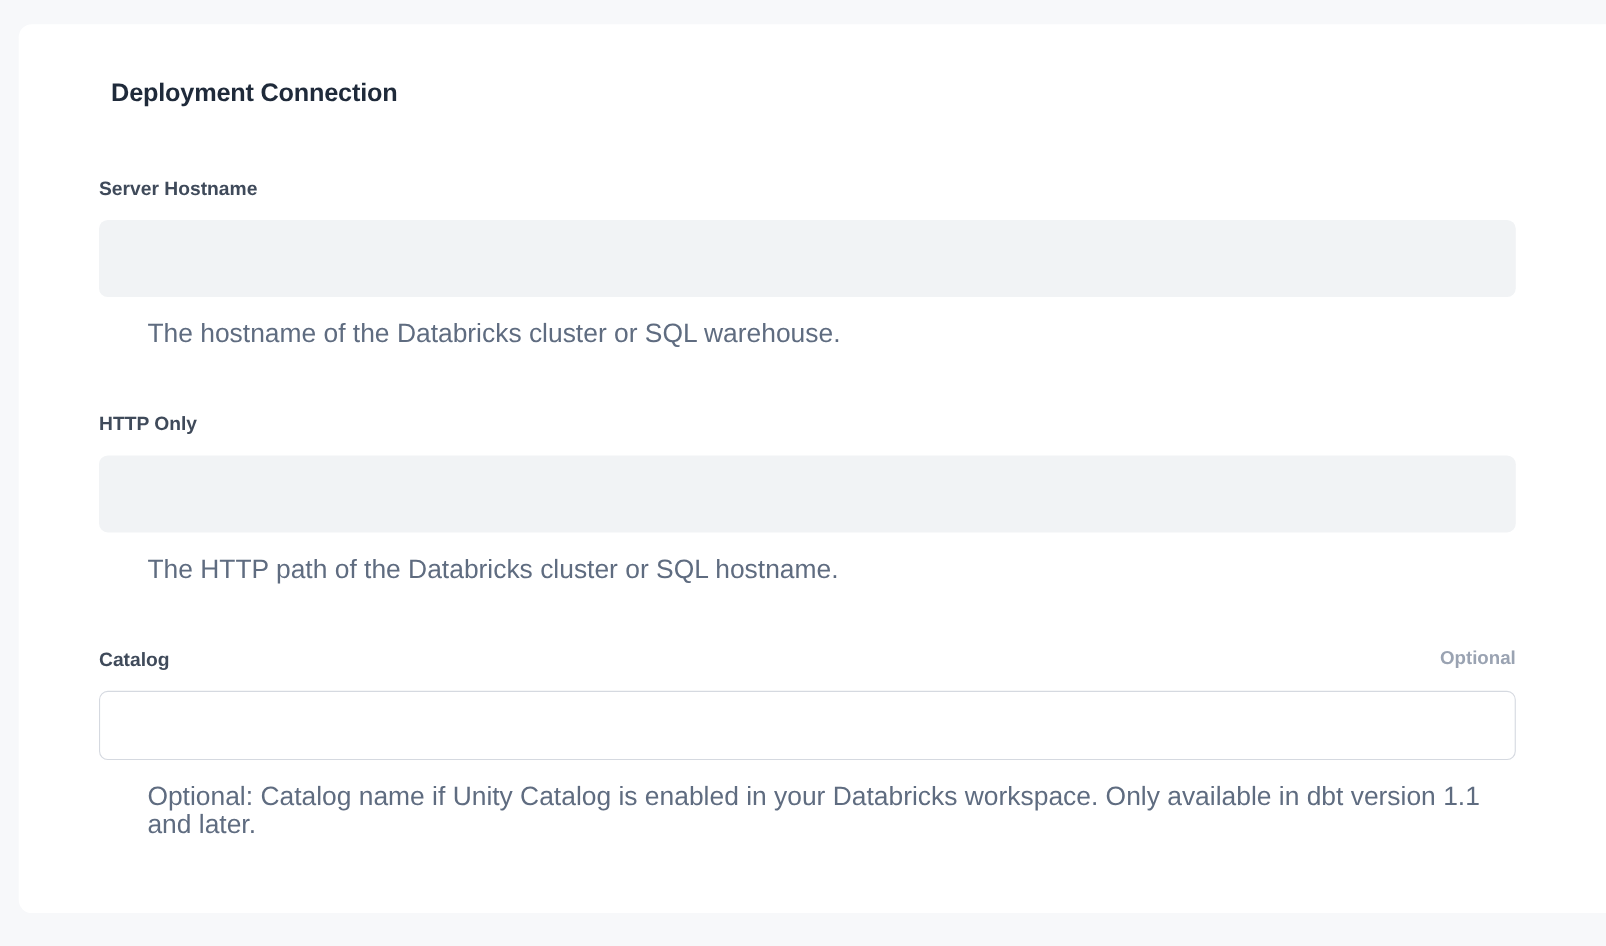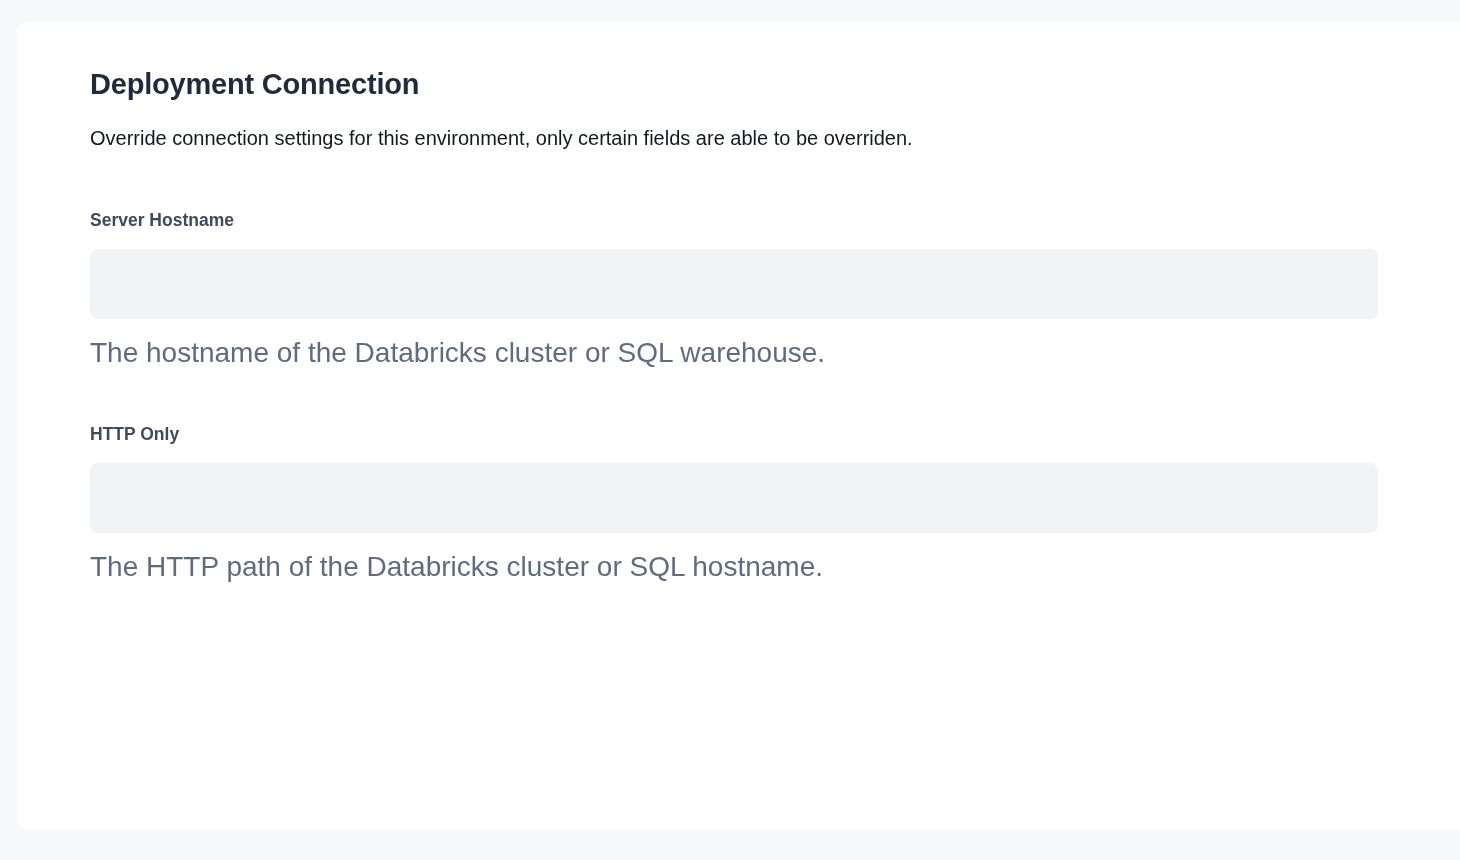--- a/index.html
+++ b/index.html
@@ -17,25 +17,26 @@
     bottom: 30px;
     right: -14px;
     background: #ffffff;
     border-radius: 12px;
   }
   .card-content {
     padding: 44px 0 0 73px;
     width: 1361px; 
   }
   .page-title {
-    font-size: 29px;
+    font-size: 23px;
     font-weight: 700;
     color: #1f2a3a;
     line-height: 36px;
     letter-spacing: -0.2px;
+    margin-left: 11px;
   }
   .page-subtitle {
     margin-top: 23px;
     font-size: 20px;
     color: #14181f;
     line-height: 26px;
   }
   .field-group {
     margin-top: 58px;
     width: 1288px;
@@ -73,45 +74,53 @@
     background: #f1f3f5;
     border: none;
   }
   .text-input.editable {
     height: 63px;
     background: #ffffff;
     border: 1px solid #d5d9e0;
   }
   .helper-text {
     margin-top: 21px;
-    font-size: 28px;
+    font-size: 24px;
     color: #5f6c80;
     line-height: 25px;
+    margin-left: 44px;
   }
 </style>
 </head>
 <body>
 
 <div class="card">
   <div class="card-content">
 
     <h1 class="page-title">Deployment Connection</h1>
-    <p class="page-subtitle">Override connection settings for this environment, only certain fields are able to be overriden.</p>
 
     <div class="field-group">
       <div class="label-row">
         <span class="field-label">Server Hostname</span>
       </div>
       <input type="text" class="text-input disabled" disabled="" value="" style="">
       <p class="helper-text">The hostname of the Databricks cluster or SQL warehouse.</p>
     </div>
 
     <div class="field-group">
       <div class="label-row">
         <span class="field-label">HTTP Only</span>
       </div>
       <input type="text" class="text-input disabled" disabled="" value="" style="">
       <p class="helper-text">The HTTP path of the Databricks cluster or SQL hostname.</p>
     </div>
 
+    <div class="field-group">
+      <div class="label-row">
+        <span class="field-label">Catalog</span>
+        <span class="optional-badge">Optional</span>
+      </div>
+      <input type="text" class="text-input editable" value="" style="">
+      <p class="helper-text">Optional: Catalog name if Unity Catalog is enabled in your Databricks workspace. Only available in dbt version 1.1 and later.</p>
+    </div>
 
   </div>
 </div>
 
 </body></html>

